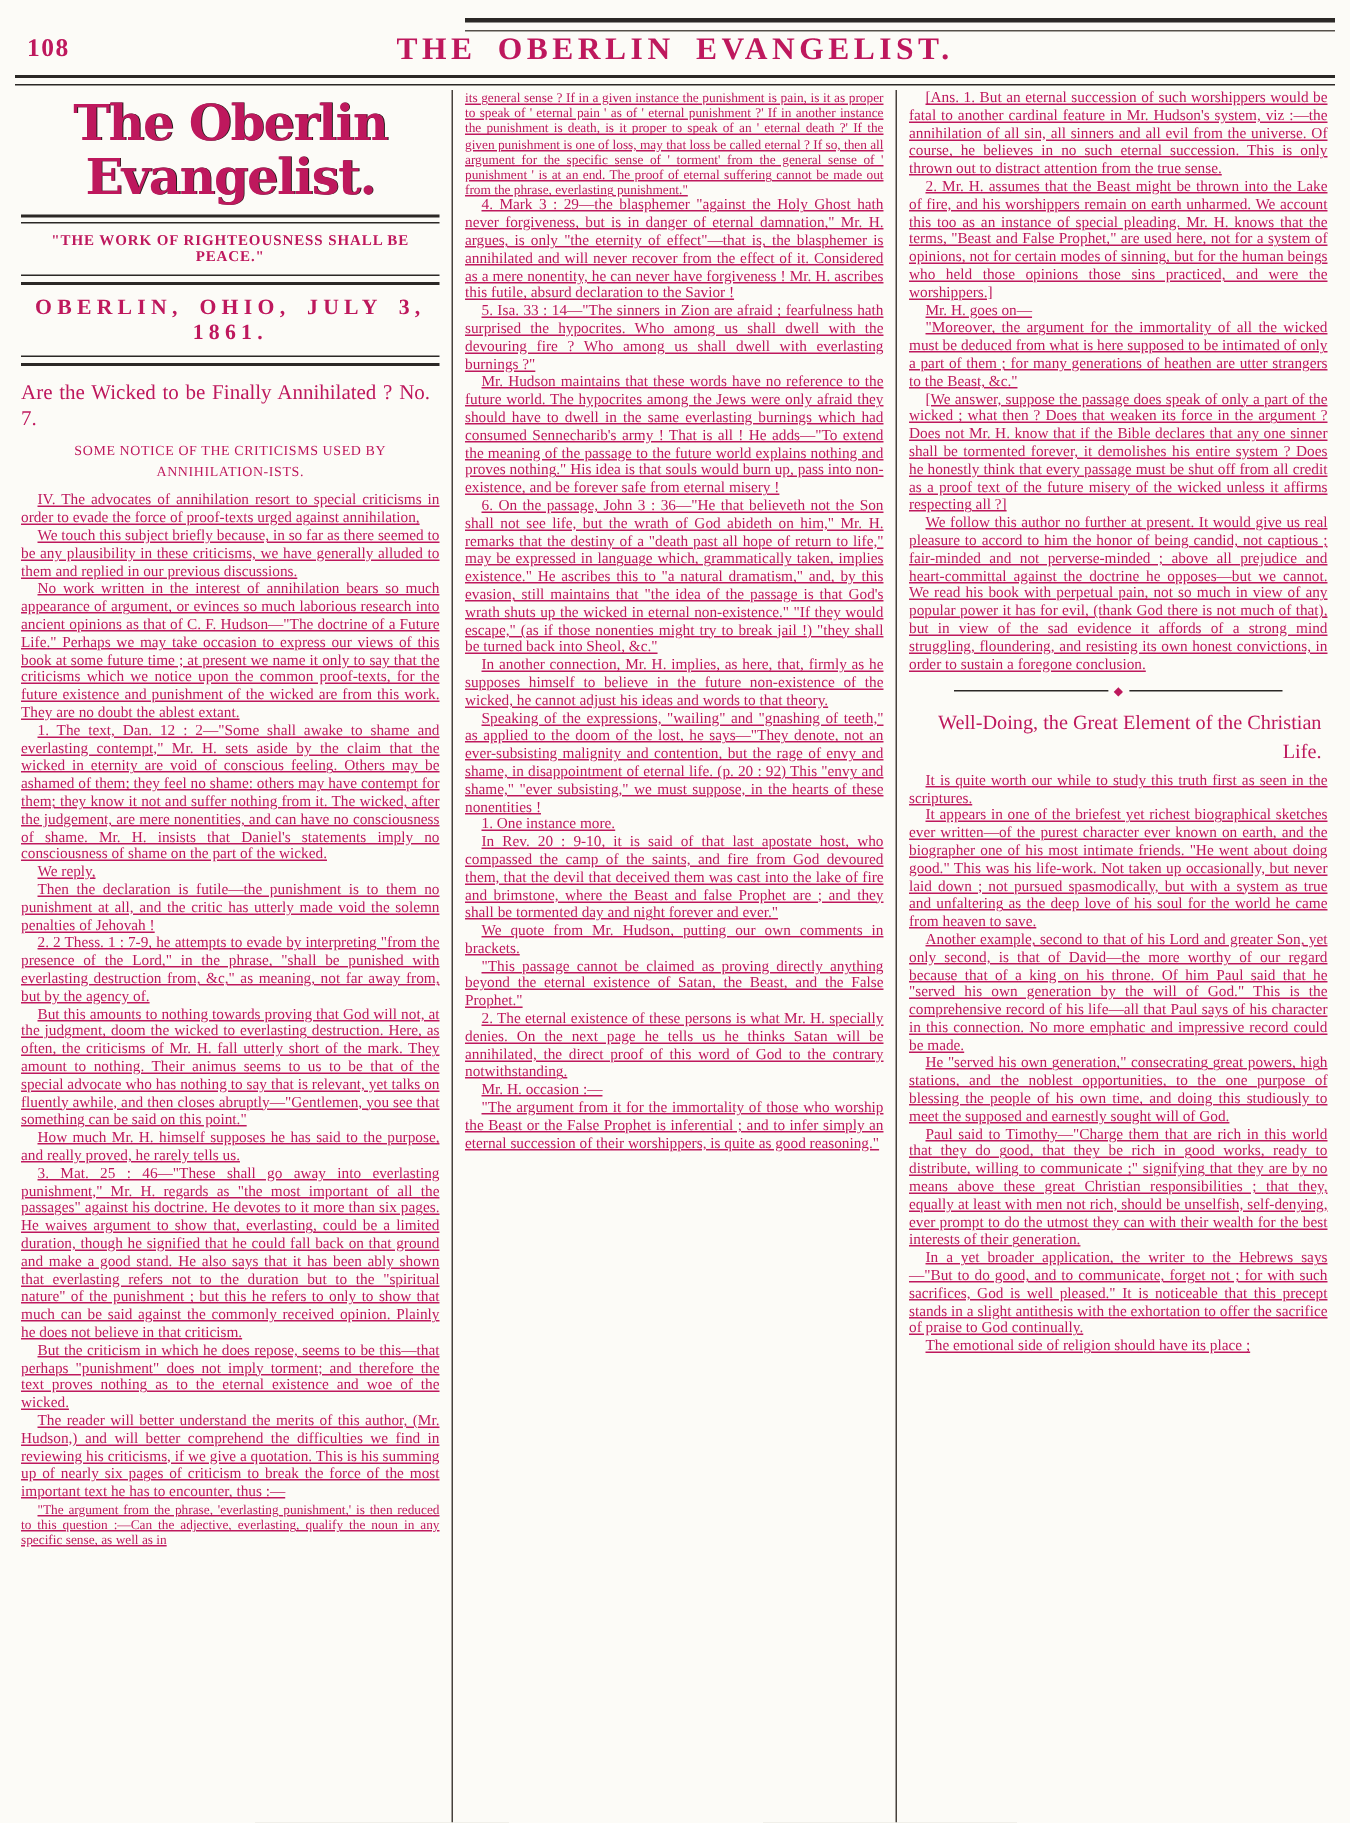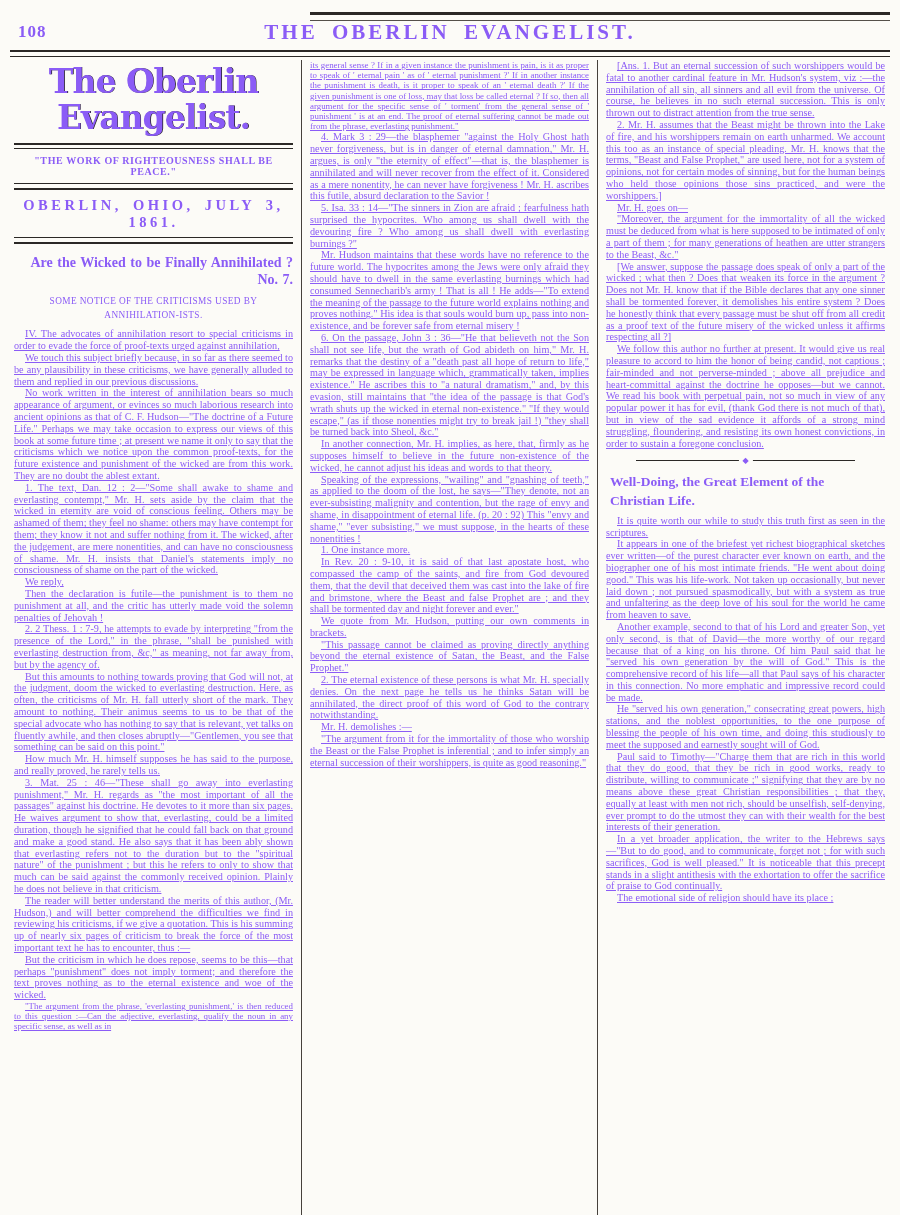--- a/index.html
+++ b/index.html
@@ -1,21 +1,21 @@
 <!DOCTYPE html>
 <html><head>
 <meta charset="utf-8">
 <style>
   html,body{margin:0;padding:0;background:#e8e6e0;}
   .page{
     position:relative;
     width:900px;height:1215px;
     margin:0 auto;
     background:#fcfbf7;
-    color:#8b5cf6;
+    color:#be185d;
     font-family:"Liberation Serif", serif;
     overflow:hidden;
     box-sizing:border-box;
     padding:6px 10px 0 10px;
   }
   
   .page-header{position:relative;height:40px;}
   .scan-top-rule{position:absolute;top:6px;left:300px;right:0;height:5px;
     border-top:3px solid #2b2826;border-bottom:1px solid #55504a;}
   .page-number{position:absolute;left:8px;top:16px;font-size:17px;font-weight:bold;letter-spacing:1px;}
@@ -34,25 +34,25 @@
     font-weight:bold;font-size:33px;line-height:1.1;
     letter-spacing:-1px;
     text-shadow:0.6px 0 0 #211e1b;
     margin:4px 0 6px 0;
   }
   .rule-double{height:3px;border-top:2px solid #2b2826;border-bottom:1px solid #2b2826;margin:3px 0;}
   .rule-heavy{height:4px;border-top:1px solid #2b2826;border-bottom:2px solid #2b2826;margin:3px 0;}
   .motto{font-size:10px;font-weight:bold;letter-spacing:0.6px;padding:3px 0;}
   .dateline{font-size:14.5px;font-weight:bold;letter-spacing:3.5px;word-spacing:4px;padding:4px 0 3px 0;}
   
-  .headline{font-size:14px;font-weight:bold;text-align:right;line-height:1.25;
+  .headline{font-size:14px;font-weight:normal;text-align:left;line-height:1.25;
     margin:10px 0 6px 0;word-spacing:1px;}
   .subhead{font-size:9.3px;font-weight:normal;text-align:center;line-height:1.5;
     letter-spacing:0.4px;margin:2px 8px 6px 8px;}
-  .headline2{font-size:13.5px;font-weight:bold;text-align:left;line-height:1.35;
+  .headline2{font-size:13.5px;font-weight:normal;text-align:right;line-height:1.35;
     margin:6px 4px 5px 4px;}
   
   .para{margin:0;font-size:10.2px;line-height:11.8px;text-align:justify;text-indent:11px;text-decoration:underline;}
   .para.s{font-size:8.9px;line-height:10.2px;}
   .para.noind{text-indent:0;}
   
   .ornament{position:relative;height:13px;margin:5px 30px 3px 30px;}
   .ornament .line{position:absolute;left:0;right:0;top:6px;border-top:1px solid #2b2826;}
   .ornament .diamond{position:absolute;left:50%;top:1px;transform:translateX(-50%);
     font-size:8px;background:#fcfbf7;padding:0 4px;line-height:11px;}
@@ -86,43 +86,43 @@
           <p class="para">IV.  The advocates of annihilation resort to special criticisms in order to evade the force of proof-texts urged against annihilation,</p>
           <p class="para">We touch this subject briefly because, in so far as there seemed to be any plausibility in these criticisms, we have generally alluded to them and replied in our previous discussions.</p>
           <p class="para">No work written in the interest of annihilation bears so much appearance of argument, or evinces so much laborious research into ancient opinions as that of C. F. Hudson—"The doctrine of a Future Life."  Perhaps we may take occasion to express our views of this book at some future time ; at present we name it only to say that the criticisms which we notice upon the common proof-texts, for the future existence and punishment of the wicked are from this work.  They are no doubt the ablest extant.</p>
           <p class="para">1.  The text, Dan. 12 : 2—"Some shall awake to shame and everlasting contempt," Mr. H. sets aside by the claim that the wicked in eternity are void of conscious feeling. Others may be ashamed of them; they feel no shame: others may have contempt for them; they know it not and suffer nothing from it.  The wicked, after the judgement, are mere nonentities, and can have no consciousness of shame. Mr. H. insists that Daniel's statements imply no consciousness of shame on the part of the wicked.</p>
           <p class="para">We reply,</p>
           <p class="para">Then the declaration is futile—the punishment is to them no punishment at all, and the critic has utterly made void the solemn penalties of Jehovah !</p>
           <p class="para">2.  2 Thess. 1 : 7-9, he attempts to evade by interpreting "from the presence of the Lord," in the phrase, "shall be punished with everlasting destruction from, &amp;c," as meaning, not far away from, but by the agency of.</p>
           <p class="para">But this amounts to nothing towards proving that God will not, at the judgment, doom the wicked to everlasting destruction.  Here, as often, the criticisms of Mr. H. fall utterly short of the mark.  They amount to nothing. Their animus seems to us to be that of the special advocate who has nothing to say that is relevant, yet talks on fluently awhile, and then closes abruptly—"Gentlemen, you see that something can be said on this point."</p>
           <p class="para">How much Mr. H. himself supposes he has said to the purpose, and really proved, he rarely tells us.</p>
           <p class="para">3.  Mat. 25 : 46—"These shall go away into everlasting punishment," Mr. H. regards as "the most important of all the passages" against his doctrine.  He devotes to it more than six pages.  He waives argument to show that, everlasting, could be a limited duration, though he signified that he could fall back on that ground and make a good stand.  He also says that it has been ably shown that everlasting refers not to the duration but to the "spiritual nature" of the punishment ; but this he refers to only to show that much can be said against the commonly received opinion.  Plainly he does not believe in that criticism.</p>
+          <p class="para">But the criticism in which he does repose, seems to be this—that perhaps "punishment" does not imply torment; and therefore the text proves nothing as to the eternal existence and woe of the wicked.</p>
           <p class="para">The reader will better understand the merits of this author, (Mr. Hudson,) and will better comprehend the difficulties we find in reviewing his criticisms, if we give a quotation.  This is his summing up of nearly six pages of criticism to break the force of the most important text he has to encounter, thus :—</p>
-          <p class="para">But the criticism in which he does repose, seems to be this—that perhaps "punishment" does not imply torment; and therefore the text proves nothing as to the eternal existence and woe of the wicked.</p>
           <p class="para s">"The argument from the phrase, 'everlasting punishment,' is then reduced to this question :—Can the adjective, everlasting, qualify the noun in any specific sense, as well as in</p>
         </div>
     </div>
 
     <div class="col-sep"></div>
 
     <div class="col">
       <div>
           <p class="para s noind">its general sense ?  If in a given instance the punishment is pain, is it as proper to speak of ' eternal pain ' as of ' eternal punishment ?'   If in another instance the punishment is death, is it proper to speak of an ' eternal death ?'   If the given punishment is one of loss, may that loss be called eternal ?  If so, then all argument for the specific sense of ' torment' from the general sense of ' punishment ' is at an end. The proof of eternal suffering cannot be made out from the phrase, everlasting punishment."</p>
           <p class="para">4.  Mark 3 : 29—the blasphemer "against the Holy Ghost hath never forgiveness, but is in danger of eternal damnation," Mr. H. argues, is only "the eternity of effect"—that is, the blasphemer is annihilated and will never recover from the effect of it.  Considered as a mere nonentity, he can never have forgiveness !   Mr. H. ascribes this futile, absurd declaration to the Savior !</p>
           <p class="para">5.  Isa. 33 : 14—"The sinners in Zion are afraid ; fearfulness hath surprised the hypocrites.  Who among us shall dwell with the devouring fire ?  Who among us shall dwell with everlasting burnings ?"</p>
           <p class="para">Mr. Hudson maintains that these words have no reference to the future world.  The hypocrites among the Jews were only afraid they should have to dwell in the same everlasting burnings which had consumed Sennecharib's army !   That is all !   He adds—"To extend the meaning of the passage to the future world explains nothing and proves nothing."   His idea is that souls would burn up, pass into non-existence, and be forever safe from eternal misery !</p>
           <p class="para">6.  On the passage, John 3 : 36—"He that believeth not the Son shall not see life, but the wrath of God abideth on him," Mr. H. remarks that the destiny of a "death past all hope of return to life," may be expressed in language which, grammatically taken, implies existence." He ascribes this to "a natural dramatism," and, by this evasion, still maintains that "the idea of the passage is that God's wrath shuts up the wicked in eternal non-existence."   "If they would escape," (as if those nonenties might try to break jail !) "they shall be turned back into Sheol, &amp;c."</p>
           <p class="para">In another connection, Mr. H. implies, as here, that, firmly as he supposes himself to believe in the future non-existence of the wicked, he cannot adjust his ideas and words to that theory.</p>
           <p class="para">Speaking of the expressions, "wailing" and "gnashing of teeth," as applied to the doom of the lost, he says—"They denote, not an ever-subsisting malignity and contention, but the rage of envy and shame, in disappointment of eternal life. (p. 20 : 92)   This "envy and shame," "ever subsisting," we must suppose, in the hearts of these nonentities !</p>
           <p class="para">1.  One instance more.</p>
           <p class="para">In Rev. 20 : 9-10, it is said of that last apostate host, who compassed the camp of the saints, and fire from God devoured them, that the devil that deceived them was cast into the lake of fire and brimstone, where the Beast and false Prophet are ; and they shall be tormented day and night forever and ever."</p>
           <p class="para">We quote from Mr. Hudson, putting our own comments in brackets.</p>
           <p class="para">"This passage cannot be claimed as proving directly anything beyond the eternal existence of Satan, the Beast, and the False Prophet."</p>
           <p class="para">2.  The eternal existence of these persons is what Mr. H. specially denies.  On the next page he tells us he thinks Satan will be annihilated, the direct proof of this word of God to the contrary notwithstanding.</p>
-          <p class="para">Mr. H. demolishes :—</p>
+          <p class="para">Mr. H. occasion :—</p>
           <p class="para">"The argument from it for the immortality of those who worship the Beast or the False Prophet is inferential ; and to infer simply an eternal succession of their worshippers, is quite as good reasoning."</p>
         </div>
     </div>
 
     <div class="col-sep"></div>
 
     <div class="col">
       <div>
           <p class="para">[Ans. 1.  But an eternal succession of such worshippers would be fatal to another cardinal feature in Mr. Hudson's system, viz :—the annihilation of all sin, all sinners and all evil from the universe.  Of course, he believes in no such eternal succession.  This is only thrown out to distract attention from the true sense.</p>
           <p class="para">2.  Mr. H. assumes that the Beast might be thrown into the Lake of fire, and his worshippers remain on earth unharmed.  We account this too as an instance of special pleading.  Mr. H. knows that the terms, "Beast and False Prophet," are used here, not for a system of opinions, not for certain modes of sinning, but for the human beings who held those opinions those sins practiced, and were the worshippers.]</p>

